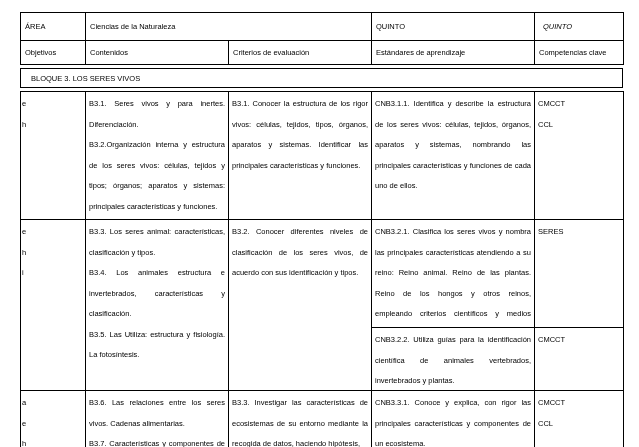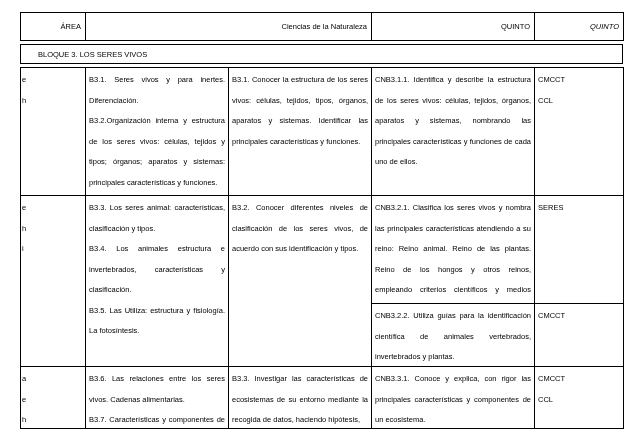--- a/index.html
+++ b/index.html
@@ -16,28 +16,28 @@
     width: 603px;
   }
   table {
     border-collapse: collapse;
     table-layout: fixed;
     width: 603px;
   }
   td {
     border: 1px solid #000;
     vertical-align: top;
-    padding: 2px 17px;
+    padding: 2px 10px;
     font-size: 7.5px;
     overflow: hidden;
     background: #fff;
   }
   
   .head-t td { vertical-align: middle; padding: 2px 4px; line-height: 10px; }
-  .head-t .r1 td { height: 23px; text-align: right; }
+  .head-t .r1 td { height: 23px; }
   .head-t .r2 td { height: 19px; }
   .quinto-cell { padding-left: 8px !important; font-style: italic; }
   .block-t { margin-top: 3px; }
   .block-t td { height: 14px; vertical-align: middle; line-height: 11px; }
   
   .body-t { margin-top: 3px; }
   .body-t td { line-height: 20.5px; padding: 2px 3px; }
   .obj-col { padding-left: 1px !important; }
   p { margin: 0; text-align: justify; }
   p.plain { text-align: left; }
@@ -61,20 +61,27 @@
         <col style="width:163px">
         <col style="width:89px">
     </colgroup>
     <tbody>
       <tr class="r1">
         <td><span>ÁREA</span></td>
         <td colspan="2"><span>Ciencias de la Naturaleza</span></td>
         <td><span>QUINTO</span></td>
         <td class="quinto-cell"><span>QUINTO</span></td>
       </tr>
+      <tr class="r2">
+        <td><span>Objetivos</span></td>
+        <td><span>Contenidos</span></td>
+        <td><span>Criterios de evaluación</span></td>
+        <td><span>Estándares de aprendizaje</span></td>
+        <td><span>Competencias clave</span></td>
+      </tr>
     </tbody>
   </table>
 
   <table class="block-t">
     <tbody>
       <tr>
         <td><span>BLOQUE 3. LOS SERES VIVOS</span></td>
       </tr>
     </tbody>
   </table>
@@ -97,21 +104,21 @@
           </div>
         </td>
         <td>
           <div class="clip h123">
             <p>B3.1. Seres vivos y para inertes. Diferenciación.</p>
             <p>B3.2.Organización interna y estructura de los seres vivos: células, tejidos y tipos; órganos; aparatos y sistemas: principales características y funciones.</p>
           </div>
         </td>
         <td>
           <div class="clip h123">
-            <p>B3.1. Conocer la estructura de los seres vivos: células, tejidos, tipos, órganos, aparatos y sistemas. Identificar las principales características y funciones.</p>
+            <p>B3.1. Conocer la estructura de los rigor vivos: células, tejidos, tipos, órganos, aparatos y sistemas. Identificar las principales características y funciones.</p>
           </div>
         </td>
         <td>
           <div class="clip h123">
             <p>CNB3.1.1. Identifica y describe la estructura de los seres vivos: células, tejidos, órganos, aparatos y sistemas, nombrando las principales características y funciones de cada uno de ellos.</p>
           </div>
         </td>
         <td>
           <div class="clip h123">
             <p class="plain">CMCCT</p>

